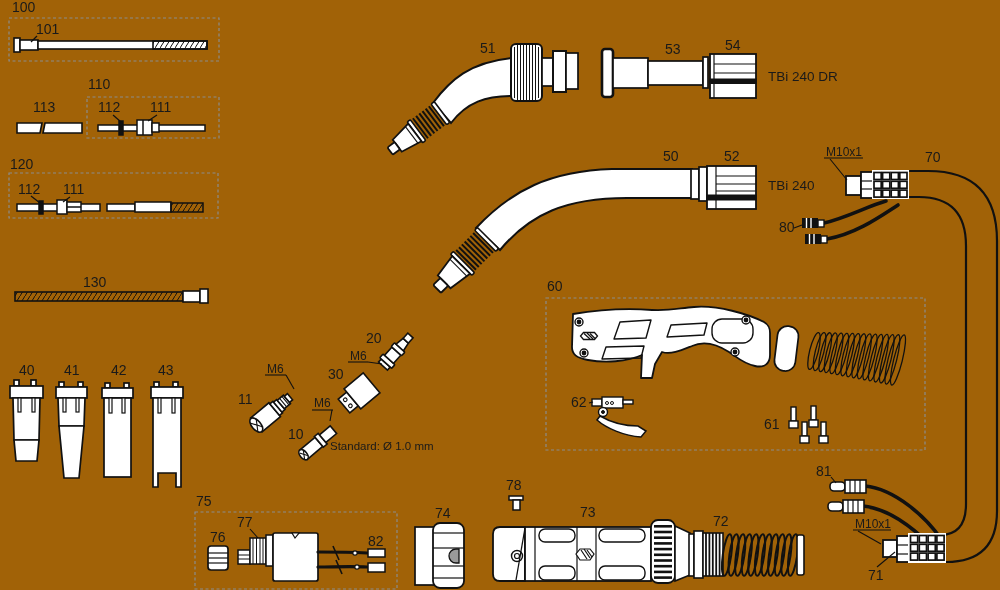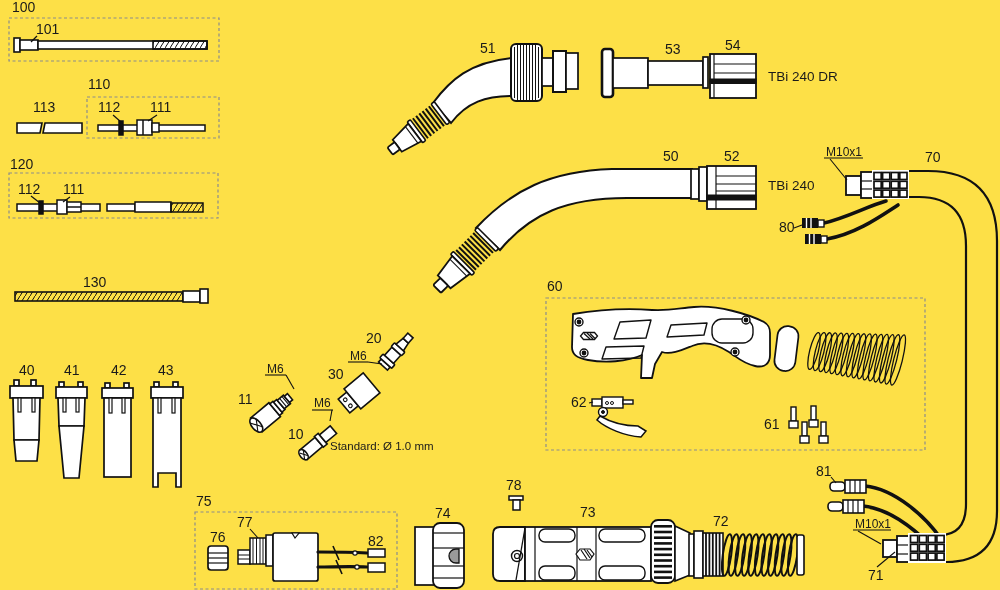--- a/index.html
+++ b/index.html
@@ -1,16 +1,16 @@
 <!DOCTYPE html>
 <html><head>
 <meta charset="utf-8">
 <style>
   html,body{margin:0;padding:0;background:#fff;}
-  .stage{position:relative;width:1000px;height:590px;background:#fde047;overflow:hidden;
+  .stage{position:relative;width:1000px;height:590px;background:#a16207;overflow:hidden;
          font-family:"Liberation Sans",sans-serif;}
   svg{position:absolute;left:0;top:0;}
   text{font-family:"Liberation Sans",sans-serif;fill:#1a1a1a;}
   .lbl{font-size:14px;}
   .lbl-sm{font-size:12px;}
   .note{font-size:11.5px;}
   .model{font-size:13.5px;}
 </style>
 </head>
 <body>

